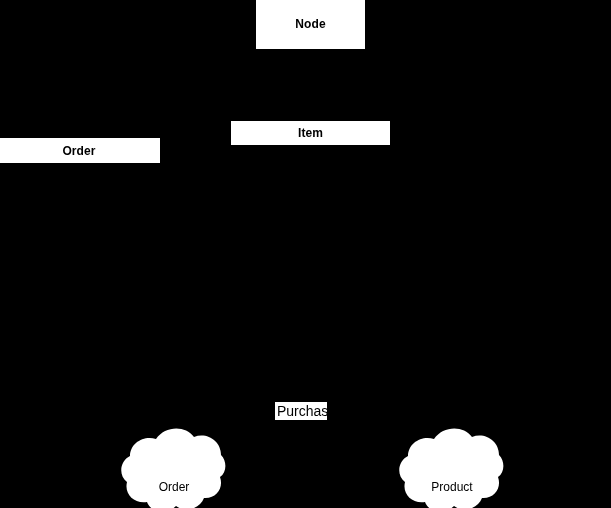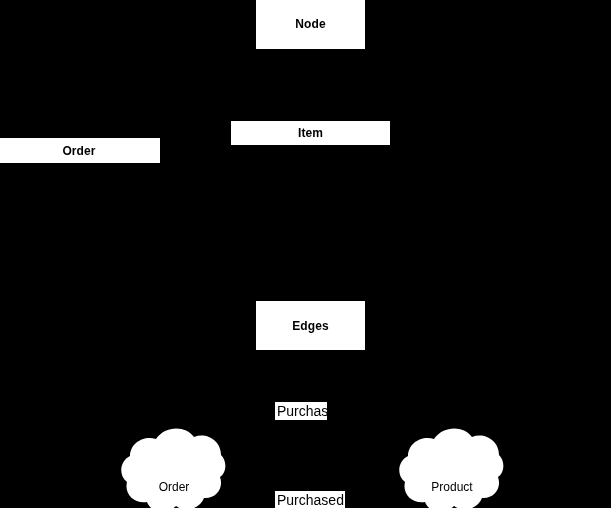--- a/index.html
+++ b/index.html
@@ -83,27 +83,23 @@
   </div>
 
   <div class="node-box" id="box-item">
     <span>Item</span>
   </div>
 
   <div class="node-box" id="box-order">
     <span>Order</span>
   </div>
 
-  <div class="node-box" id="box-edges">
-    <span>Edges</span>
-  </div>
 
   <div class="chip" id="chip-purchase">Purchase</div>
 
-  <div class="chip" id="chip-purchased">Purchased</div>
 
   <div class="cloud" id="cloud-order">
     <svg width="106" height="90" viewBox="0 0 106 90">
       <path fill="#ffffff" d="
         M 35 11
         C 44 -2, 64 -3, 73 9
         C 86 4, 100 13, 100 27
         C 106 33, 106 44, 99 49
         C 103 60, 95 71, 83 70
         C 79 81, 64 85, 55 78

